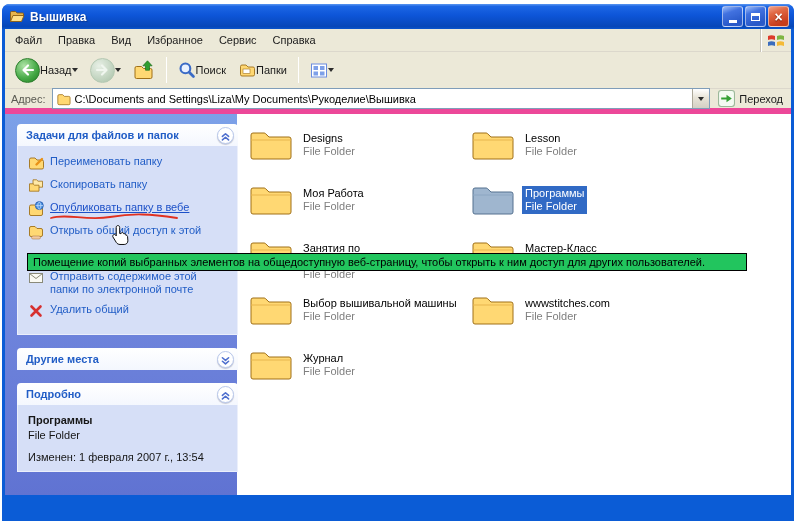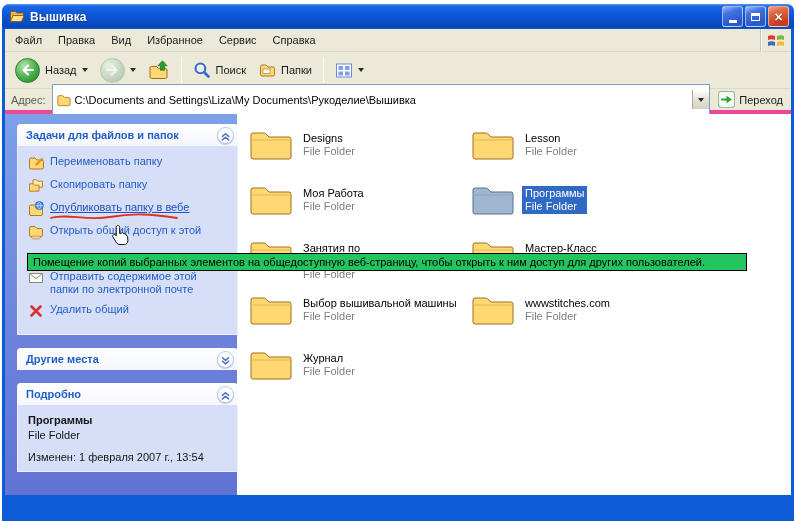--- a/index.html
+++ b/index.html
@@ -32,31 +32,31 @@
   .glyph-max { width:9px; height:8px; border:1px solid #fff; border-top:3px solid #fff; background:transparent; }
   .glyph-close { color:#fff; font-weight:bold; font-size:14px; line-height:14px; text-shadow:0 1px 1px #7A1E08; }
   
   .client { margin:0 3px 26px 3px; height:482px; background:#ECE9D8; display:flex; flex-direction:column; overflow:hidden; }
   
   .menubar { height:23px; flex:0 0 23px; display:flex; align-items:center; padding:0 0 0 2px; border-bottom:1px solid #DCD8CC; }
   .menu-item { font-size:11px; color:#1A1A1A; padding:4px 8px; cursor:default; }
   .menubar-right { margin-left:auto; height:23px; display:flex; align-items:center; padding:0 6px; border-left:1px solid #C8C4B8; box-shadow:inset 1px 0 0 #fff; }
   
   .toolbar { height:37px; flex:0 0 37px; display:flex; align-items:center; gap:2px; padding:0 5px; border-bottom:1px solid #DCD8CC; }
-  .tbtn { display:flex; align-items:center; gap:5px; padding:2px 5px; height:32px; border-radius:3px; cursor:default; }
+  .tbtn { display:flex; align-items:center; padding:2px 5px; height:32px; border-radius:3px; cursor:default; }
   .tbtn-label { font-size:11px; color:#1A1A1A; }
   .circle { width:25px; height:25px; border-radius:50%; display:flex; align-items:center; justify-content:center; }
   .back-circle { background:radial-gradient(circle at 35% 30%, #AEE3A6 0%, #49AC49 55%, #1E7E1E 100%); border:1px solid #2E7E2E; }
   .fwd-circle  { background:radial-gradient(circle at 35% 30%, #E8F0E6 0%, #C2D4C0 60%, #A8C0A6 100%); border:1px solid #B4C8B2; }
   .caret { width:0; height:0; border-left:3px solid transparent; border-right:3px solid transparent; border-top:4px solid #2B2B2B; display:inline-block; }
   .tb-sep { width:1px; height:26px; background:#C8C4B8; border-right:1px solid #fff; margin:0 4px; }
   
-  .addressbar { height:25px; flex:0 0 25px; display:flex; align-items:center; padding:0 6px; gap:6px; border-bottom:4px solid #ec4899; }
+  .addressbar { height:25px; flex:0 0 25px; display:flex; align-items:center; padding:0 6px; gap:6px; border-bottom:6px solid #ec4899; }
   .addr-label { font-size:11px; color:#5A5A52; }
-  .combo { flex:1; height:31px; background:#fff; border:1px solid #7F9DB9; display:flex; align-items:center; padding-left:3px; gap:4px; }
+  .combo { flex:1; height:21px; background:#fff; border:1px solid #7F9DB9; display:flex; align-items:center; padding-left:3px; gap:4px; }
   .combo-path { flex:1; font-size:11px; color:#000; white-space:nowrap; overflow:hidden; }
   .combo-btn { width:17px; height:19px; background:linear-gradient(180deg,#FFFFFF 0%,#E8E4D8 45%,#D4D0C4 100%); border-left:1px solid #ACA899; display:flex; align-items:center; justify-content:center; }
   .go { display:flex; align-items:center; gap:4px; padding:0 2px; cursor:default; }
   .go-label { font-size:11px; color:#1A1A1A; }
   
   .content { flex:1; display:flex; position:relative; background:#fff; overflow:hidden; }
   .sidebar { width:232px; flex:0 0 232px; padding:10px 10px 10px 12px;
     background:linear-gradient(180deg,#7CA1E8 0%,#6E84DC 55%,#6073D2 100%); }
   .panel { margin-bottom:13px; width:221px; }
   .panel-header { height:22px; background:linear-gradient(180deg,#FFFFFF 0%,#F4F7FE 100%);

